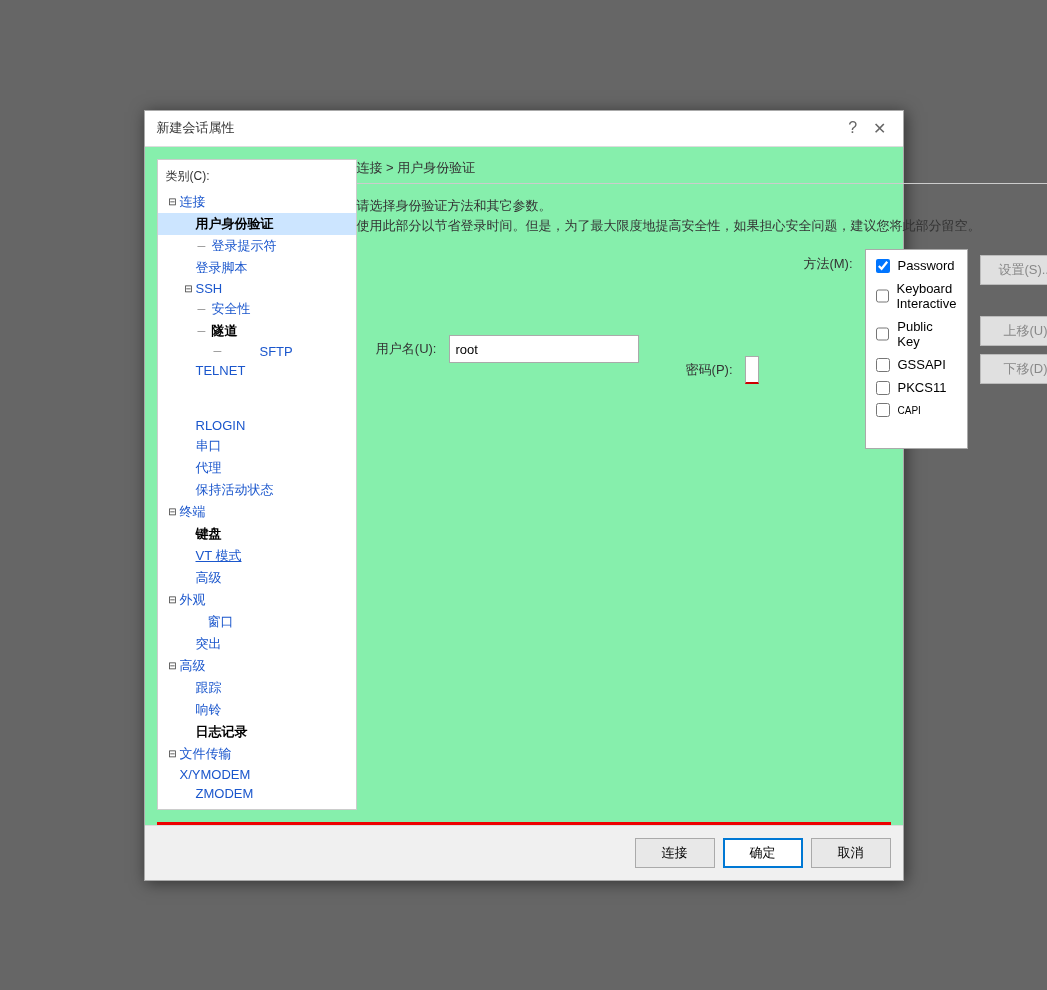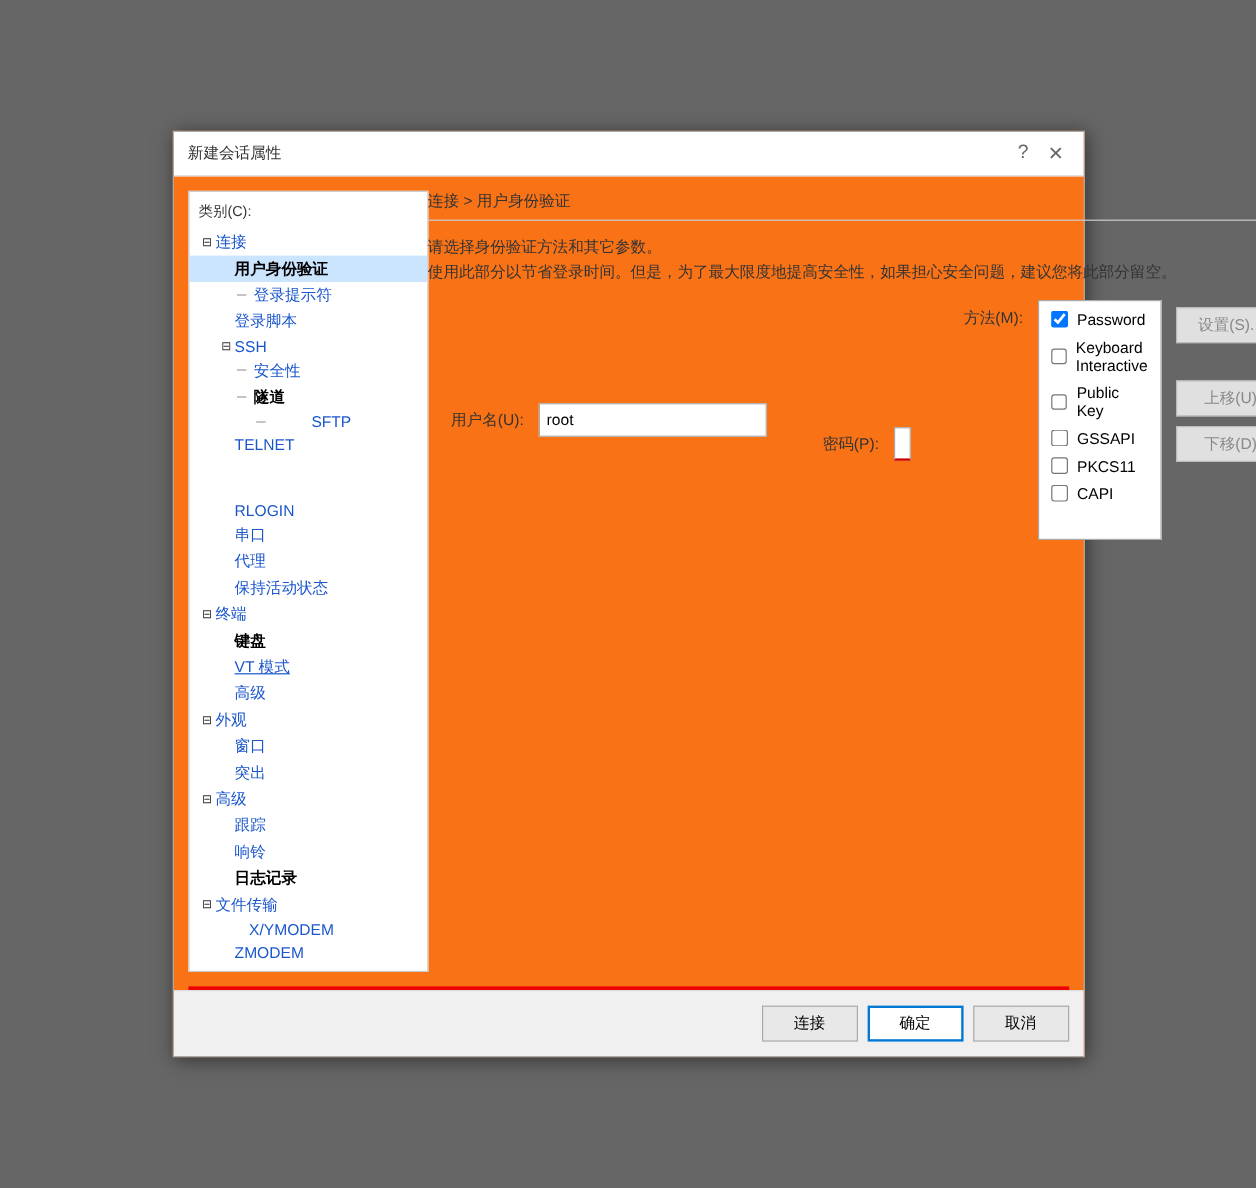--- a/index.html
+++ b/index.html
@@ -7,21 +7,21 @@
       background: #666;
       display: flex;
       align-items: center;
       justify-content: center;
       width: 1047px;
       height: 990px;
       font-family: "Microsoft YaHei", "SimHei", sans-serif;
       font-size: 13px;
     }
     .dialog {
-      background: #f97316;
+      background: #86efac;
       width: 760px;
       min-height: 700px;
       border: 1px solid #aaa;
       box-shadow: 2px 2px 15px rgba(0,0,0,0.5);
       display: flex;
       flex-direction: column;
     }
     .title-bar {
       background: #fff;
       border-bottom: 1px solid #ddd;
@@ -286,21 +286,21 @@
             <span style="color: rgb(26, 86, 204); text-decoration: underline;">VT 模式</span>
           </div>
           <div class="tree-row" style="padding-left: 24px;">
             <span style="width: 14px; display: inline-block; flex-shrink: 0; color: rgb(136, 136, 136); font-size: 11px;"></span>
             <span style="color: rgb(26, 86, 204);">高级</span>
           </div>
           <div class="tree-row" style="padding-left: 8px;">
             <span class="tree-expand">⊟</span>
             <span style="color: rgb(26, 86, 204);">外观</span>
           </div>
-          <div class="tree-row" style="padding-left: 24px;">
+          <div class="tree-row" style="padding-left: 36px;">
             <span style="width: 14px; display: inline-block; flex-shrink: 0; color: rgb(136, 136, 136); font-size: 11px;"></span>
             <span style="color: rgb(26, 86, 204);">窗口</span>
           </div>
           <div class="tree-row" style="padding-left: 24px;">
             <span style="width: 14px; display: inline-block; flex-shrink: 0; color: rgb(136, 136, 136); font-size: 11px;"></span>
             <span style="color: rgb(26, 86, 204);">突出</span>
           </div>
           <div class="tree-row" style="padding-left: 8px;">
             <span class="tree-expand">⊟</span>
             <span style="color: rgb(26, 86, 204);">高级</span>
@@ -314,21 +314,21 @@
             <span style="color: rgb(26, 86, 204);">响铃</span>
           </div>
           <div class="tree-row" style="padding-left: 24px;">
             <span style="width: 14px; display: inline-block; flex-shrink: 0; color: rgb(136, 136, 136); font-size: 11px;"></span>
             <span style="font-weight: bold; color: rgb(0, 0, 0);">日志记录</span>
           </div>
           <div class="tree-row" style="padding-left: 8px;">
             <span class="tree-expand">⊟</span>
             <span style="color: rgb(26, 86, 204);">文件传输</span>
           </div>
-          <div class="tree-row" style="padding-left: 36px;">
+          <div class="tree-row" style="padding-left: 8px;">
             <span style="width: 14px; display: inline-block; flex-shrink: 0; color: rgb(136, 136, 136); font-size: 11px;"></span>
             <span style="color: rgb(26, 86, 204);">X/YMODEM</span>
           </div>
           <div class="tree-row" style="padding-left: 24px;">
             <span style="width: 14px; display: inline-block; flex-shrink: 0; color: rgb(136, 136, 136); font-size: 11px;"></span>
             <span style="color: rgb(26, 86, 204);">ZMODEM</span>
           </div>
         </div>
     </div>
 
@@ -371,21 +371,21 @@
               <div class="method-item">
                 <input type="checkbox" style="">
                 <label style="font-size: 13px;">GSSAPI</label>
               </div>
               <div class="method-item">
                 <input type="checkbox" style="">
                 <label style="font-size: 13px;">PKCS11</label>
               </div>
               <div class="method-item">
                 <input type="checkbox" style="">
-                <label style="font-size: 13px;">CAPI</label>
+                <label style="font-size: 10px;">CAPI</label>
               </div>
             </div>
           <div class="method-buttons">
             <button class="btn btn-action">设置(S)...</button>
             <br>
             <button class="btn btn-action">上移(U)</button>
             <button class="btn btn-action">下移(D)</button>
           </div>
         </div>
       </div>

